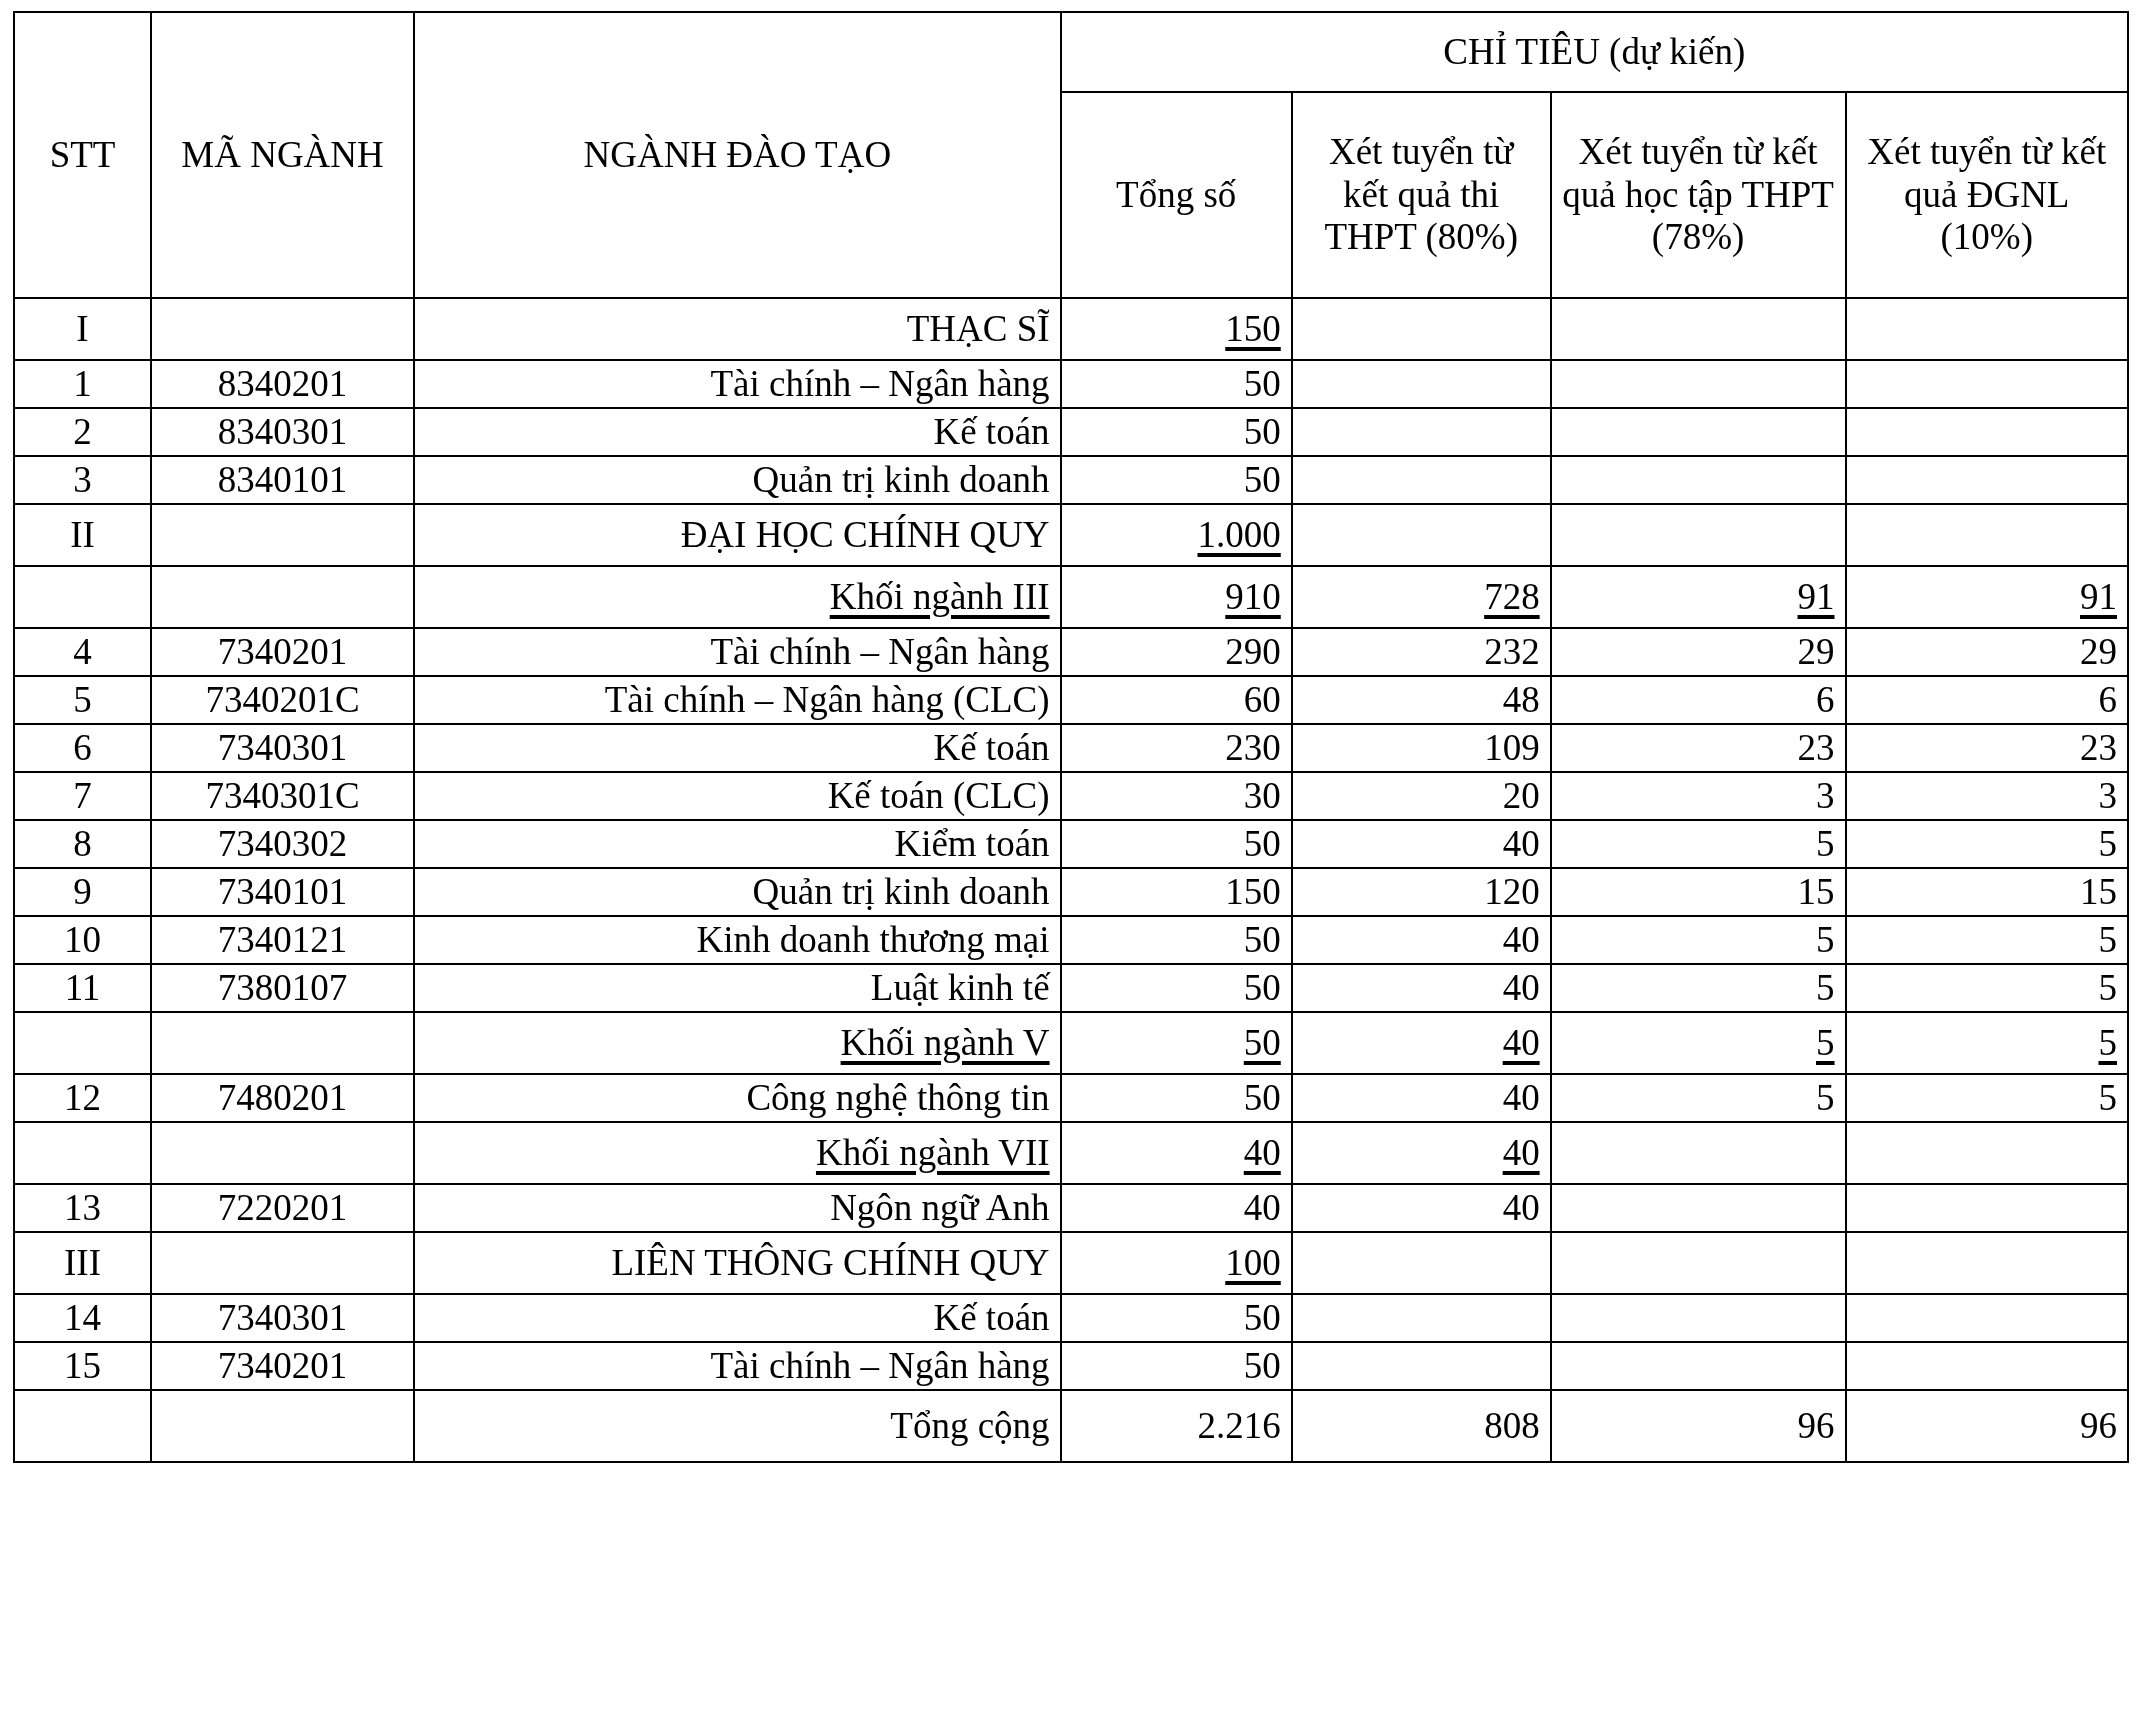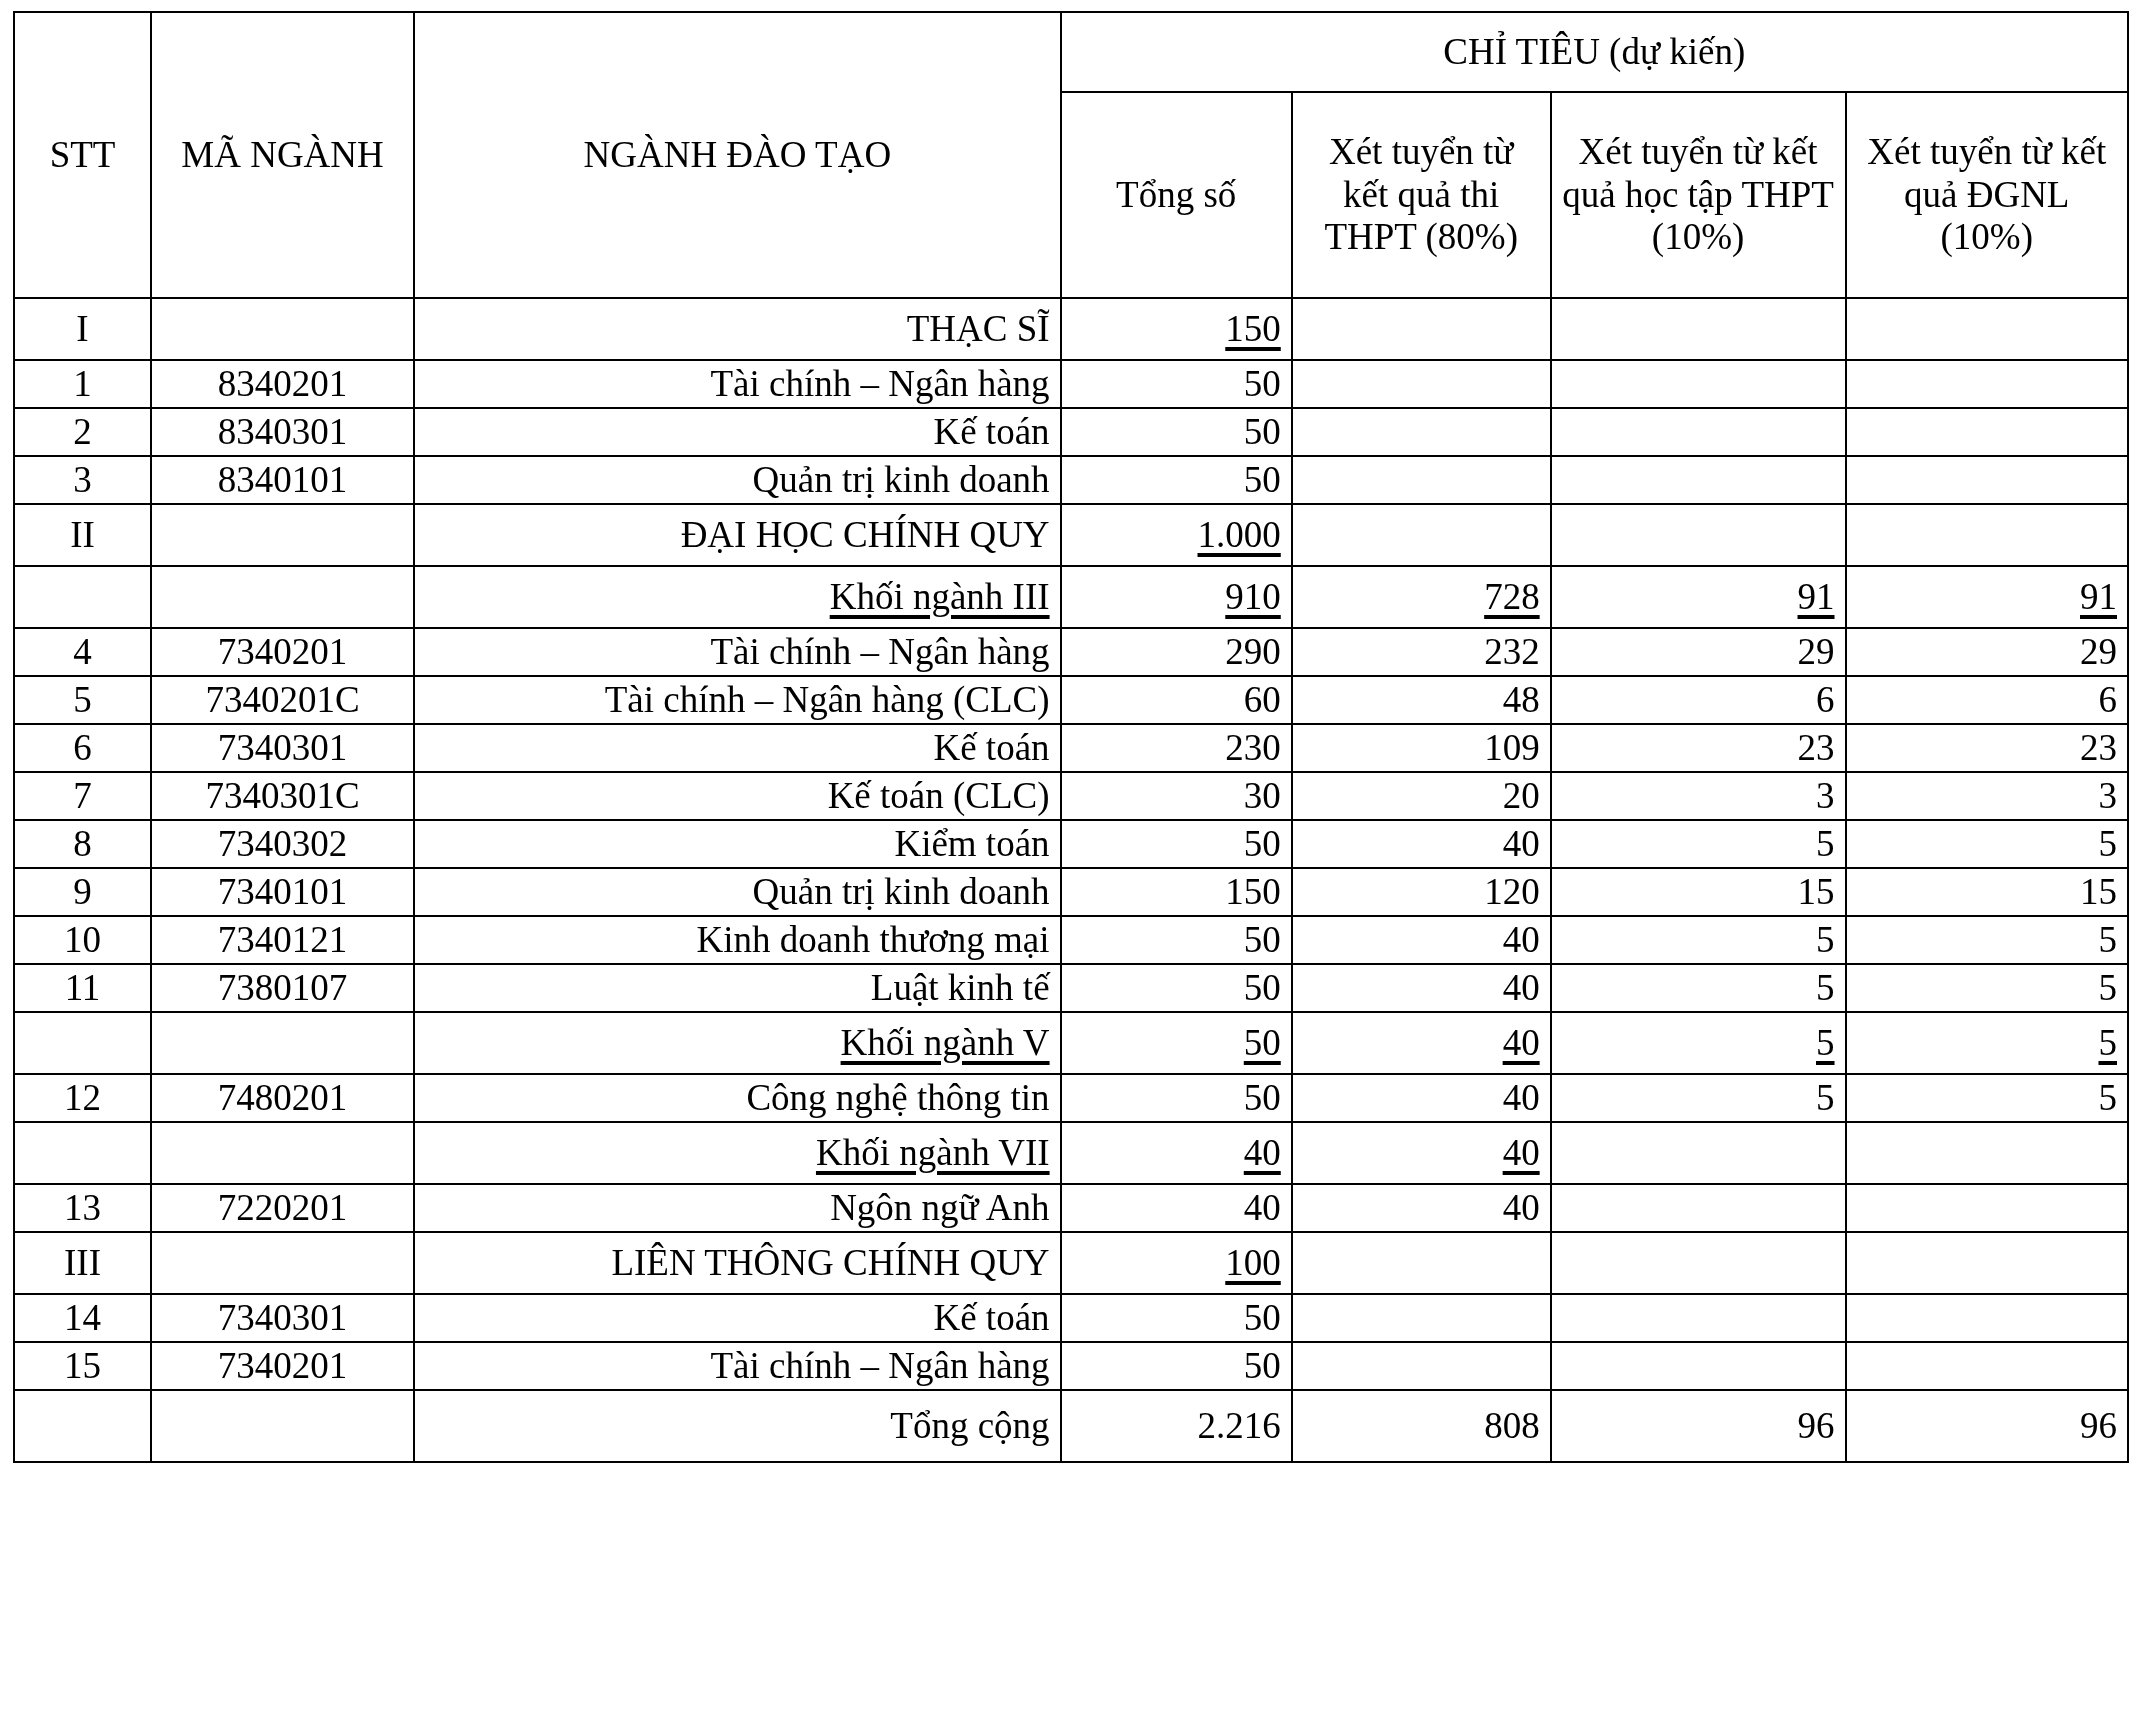--- a/index.html
+++ b/index.html
@@ -92,21 +92,21 @@
     <thead>
       <tr>
         <td class="h-tall" rowspan="2">STT</td>
         <td class="h-tall" rowspan="2">MÃ NGÀNH</td>
         <td class="h-tall" rowspan="2">NGÀNH ĐÀO TẠO</td>
         <td class="h-group" colspan="4">CHỈ TIÊU (dự kiến)</td>
       </tr>
       <tr>
         <td class="h-sub">Tổng số</td>
         <td class="h-sub">Xét tuyển từ kết quả thi THPT (80%)</td>
-        <td class="h-sub">Xét tuyển từ kết quả học tập THPT (10%)</td>
+        <td class="h-sub">Xét tuyển từ kết quả học tập THPT (78%)</td>
         <td class="h-sub">Xét tuyển từ kết quả ĐGNL (10%)</td>
       </tr>
     </thead>
     <tbody id="quota-body">
         <tr class="tall">
           <td class="stt bold">I</td>
           <td class="ma"></td>
           <td class="nganh bold">THẠC SĨ</td>
           <td class="num bold"><span class="u-wrap uline">150</span></td>
           <td class="num bold"></td>

